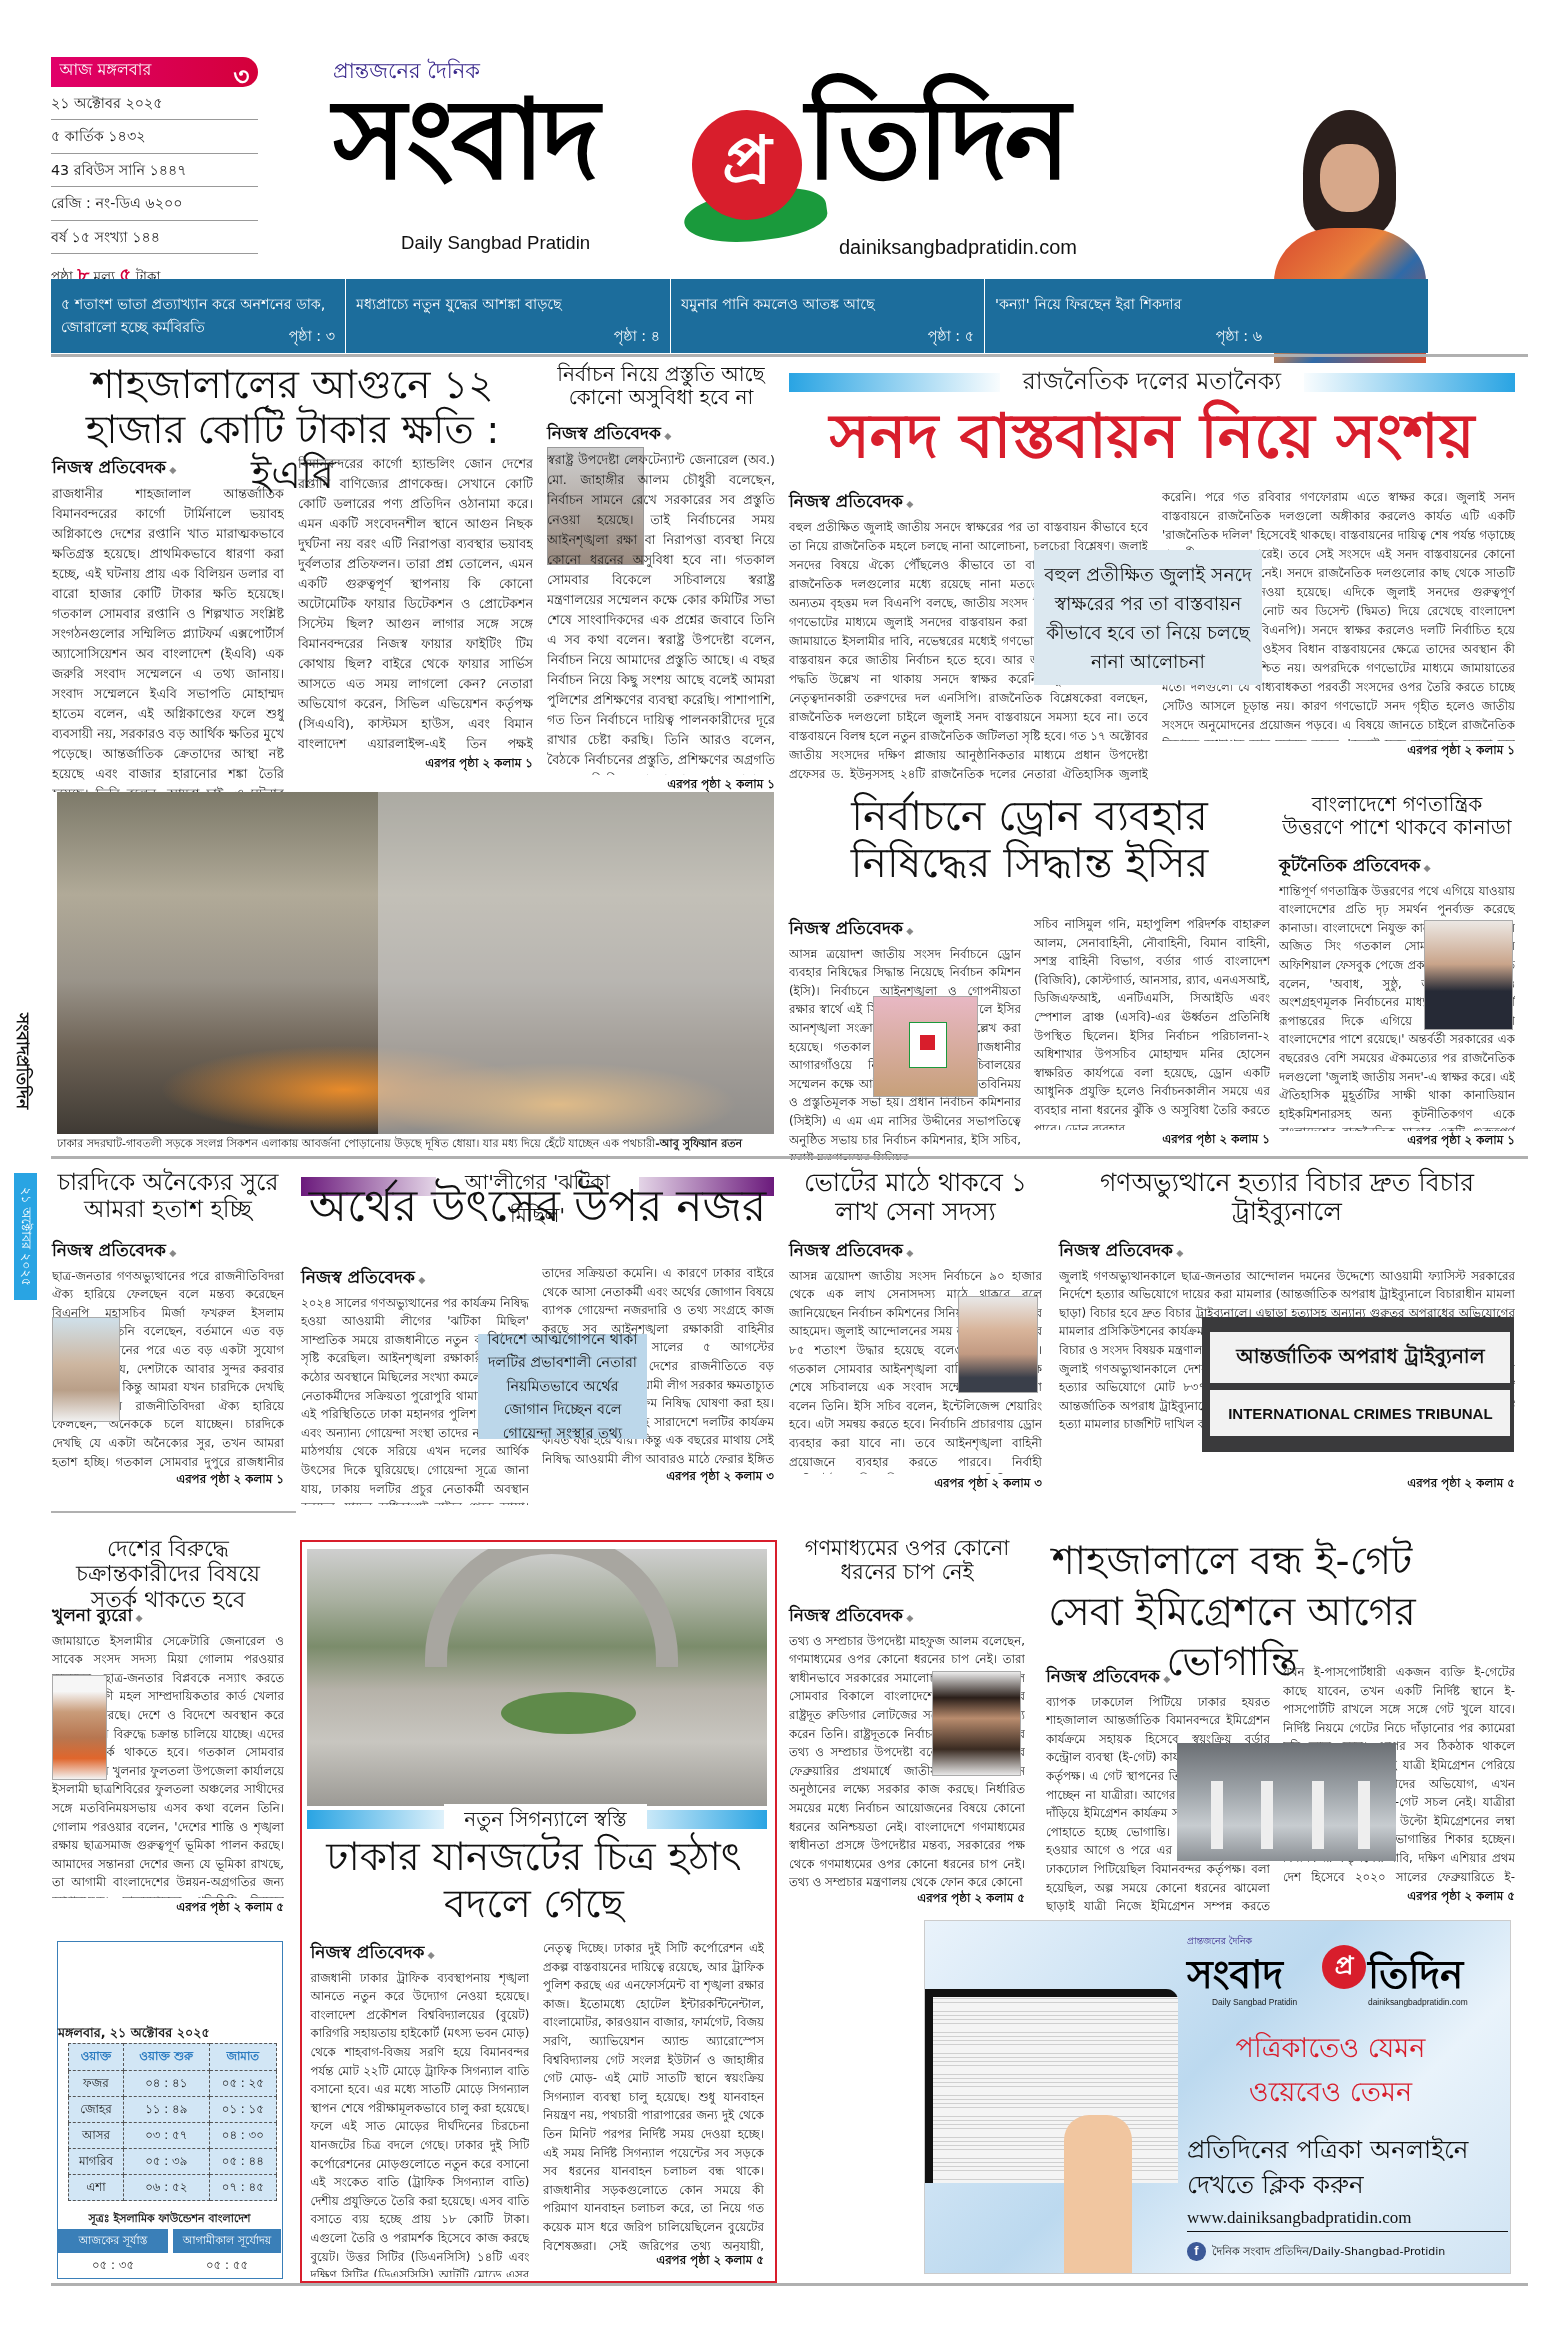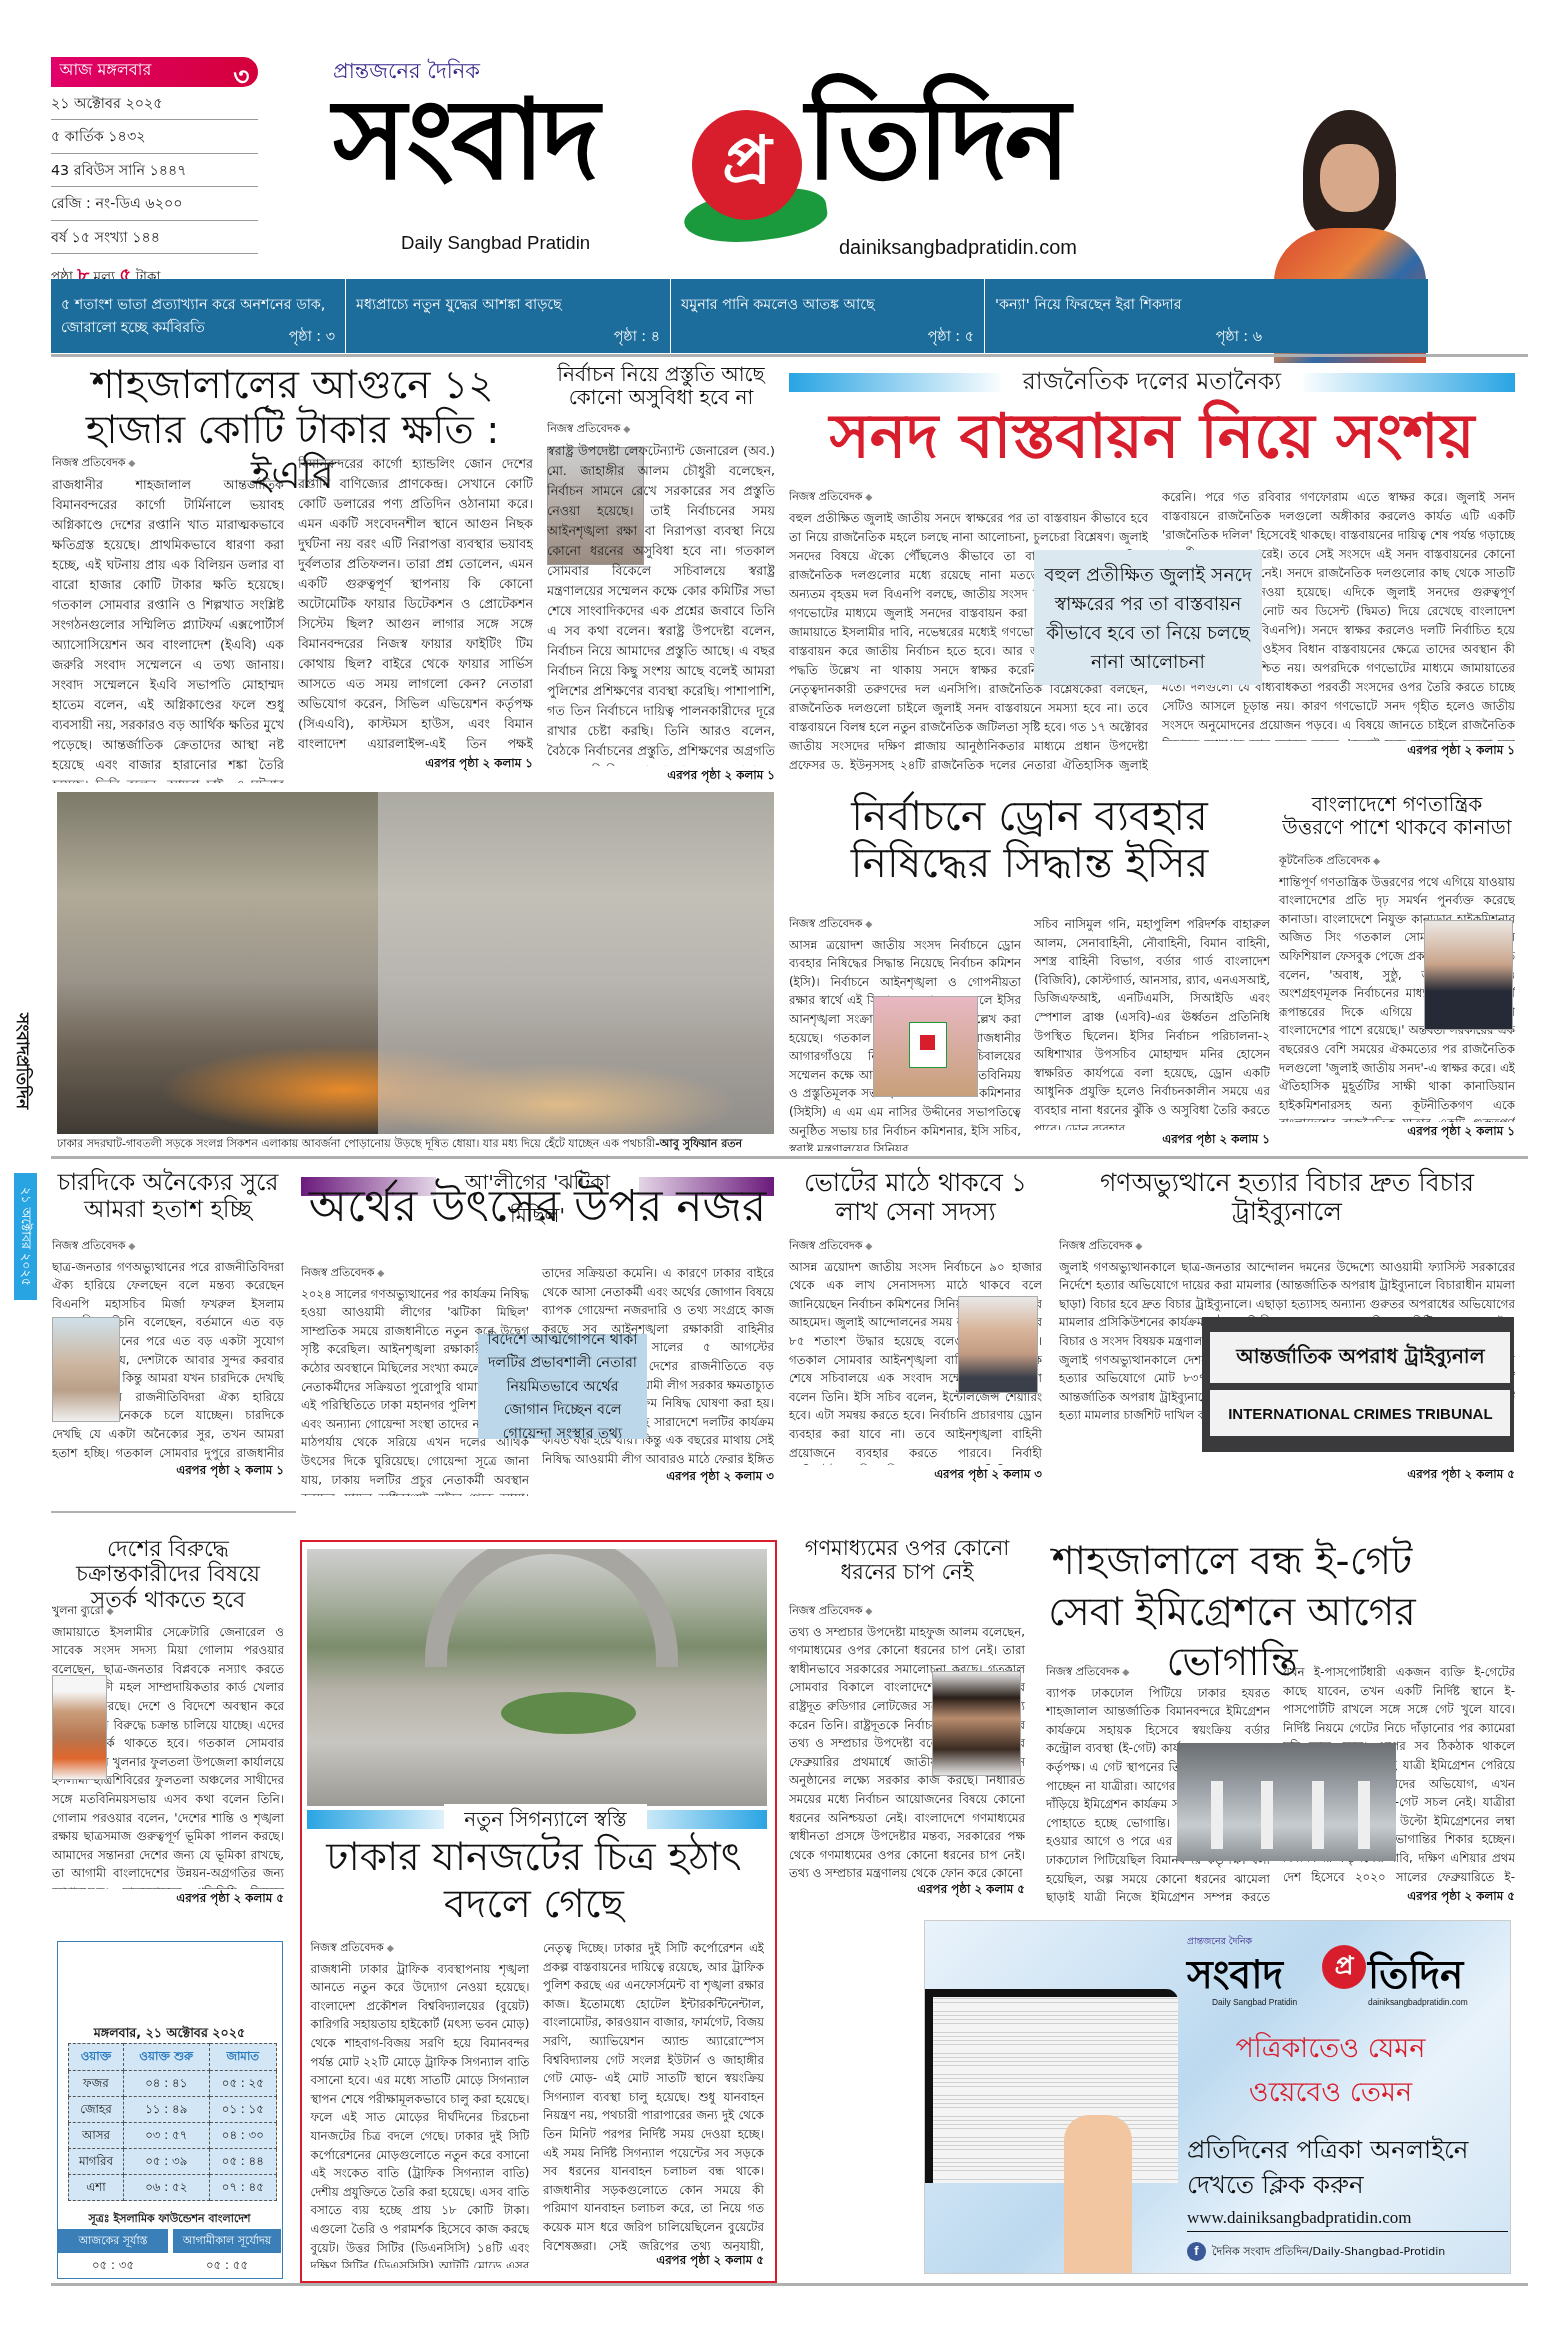--- a/index.html
+++ b/index.html
@@ -1,20 +1,20 @@
 <!DOCTYPE html>
 <html style="font-size:13.5px"><head>
 <meta charset="utf-8">
 <style>
 *{box-sizing:border-box;margin:0;padding:0}
 html,body{width:1561px;height:2342px;background:#fff;overflow:hidden}
 body{position:relative;font-family:"DejaVu Sans",sans-serif;color:#1a1a1a}
 .abs{position:absolute}
 .body-text{font-family:"DejaVu Sans",sans-serif;font-size:12.7px;line-height:20px;text-align:justify;color:#222;overflow:hidden}
-.byline{font-weight:normal;font-size:11px;color:#111;margin-bottom:1.7px}
+.byline{font-weight:bold;font-size:17px;color:#111;margin-bottom:1.7px}
 .byline:after{content:" ◆";color:#888;font-size:9.3px}
 .cont{font-size:11.8px;text-align:right;color:#111;font-weight:bold}
 .hl{text-align:center;color:#111;line-height:1.15}
 .rule{position:absolute;height:2.5px;background:#b0b0b0}
 .photo{position:absolute;overflow:hidden}
 .pullquote{position:absolute;background:#dce8f0;display:flex;align-items:center;justify-content:center;text-align:center;font-size:21px;line-height:34px;color:#111;padding:8.4px}
 .kicker-bar{position:absolute;height:18.6px}
 
 .datebox{position:absolute;left:51px;top:57px;width:207px}
 .today{background:linear-gradient(90deg,#e1006a,#d4003a);color:#fff;height:30px;display:flex;justify-content:space-between;padding:0 8.4px;font-size:16px;border-radius:0 15px 15px 0}
@@ -248,21 +248,21 @@
   </div>
   <div class="photo" style="left:253px;top:207px;width:219px;height:118px;background:linear-gradient(180deg,#6b6f74 0%,#9da3a8 40%,#c7ccd0 70%,#8a8f94 100%)">
     <div class="abs" style="left:34px;top:38px;width:11.8px;height:68px;background:#eee"></div>
     <div class="abs" style="left:84px;top:38px;width:11.8px;height:68px;background:#eee"></div>
     <div class="abs" style="left:135px;top:38px;width:11.8px;height:68px;background:#eee"></div>
     <div class="abs" style="left:181px;top:38px;width:11.8px;height:68px;background:#eee"></div>
   </div>
 </div>
 
 <div class="abs" style="left:57px;top:1941px;width:226px;height:338px;border:1.7px solid #3a7fb8;background:#fff">
-  <div class="abs" style="left:0;top:81px;width:223px;text-align:center;font-size:12.7px;font-weight:bold">মঙ্গলবার, ২১ অক্টোবর ২০২৫</div>
+  <div class="abs" style="left:0;top:81px;width:223px;text-align:left;font-size:12.7px;font-weight:bold">মঙ্গলবার, ২১ অক্টোবর ২০২৫</div>
   <table class="abs" style="left:10px;top:101px;width:209px;border-collapse:collapse;font-size:11.8px;text-align:center;background:#d2e6f5">
     <tbody>
         <tr style="color:#2b7bc0;font-weight:bold">
       <td style="border:0.8px dashed #555;height:27px">ওয়াক্ত</td>
       <td style="border:0.8px dashed #555">ওয়াক্ত শুরু</td>
       <td style="border:0.8px dashed #555">জামাত</td>
     </tr>
     <tr>
           <td style="border:0.8px dashed #555;height:26px">ফজর</td>
           <td style="border:0.8px dashed #555">০৪ : ৪১</td>

